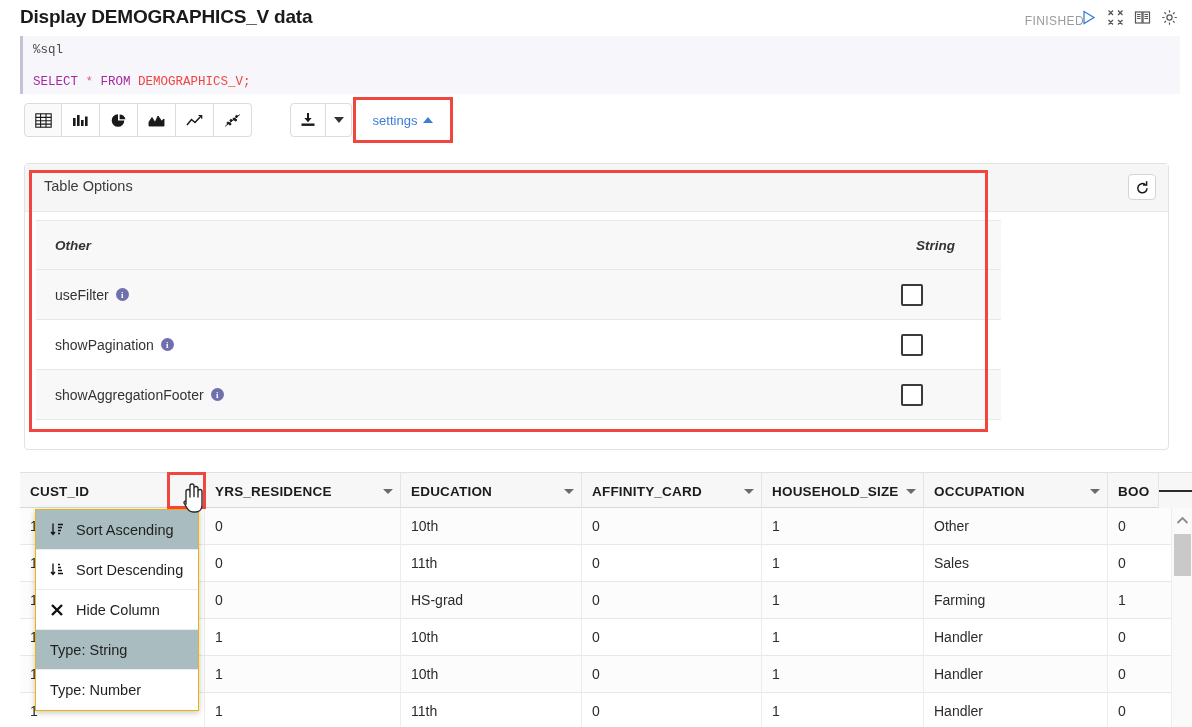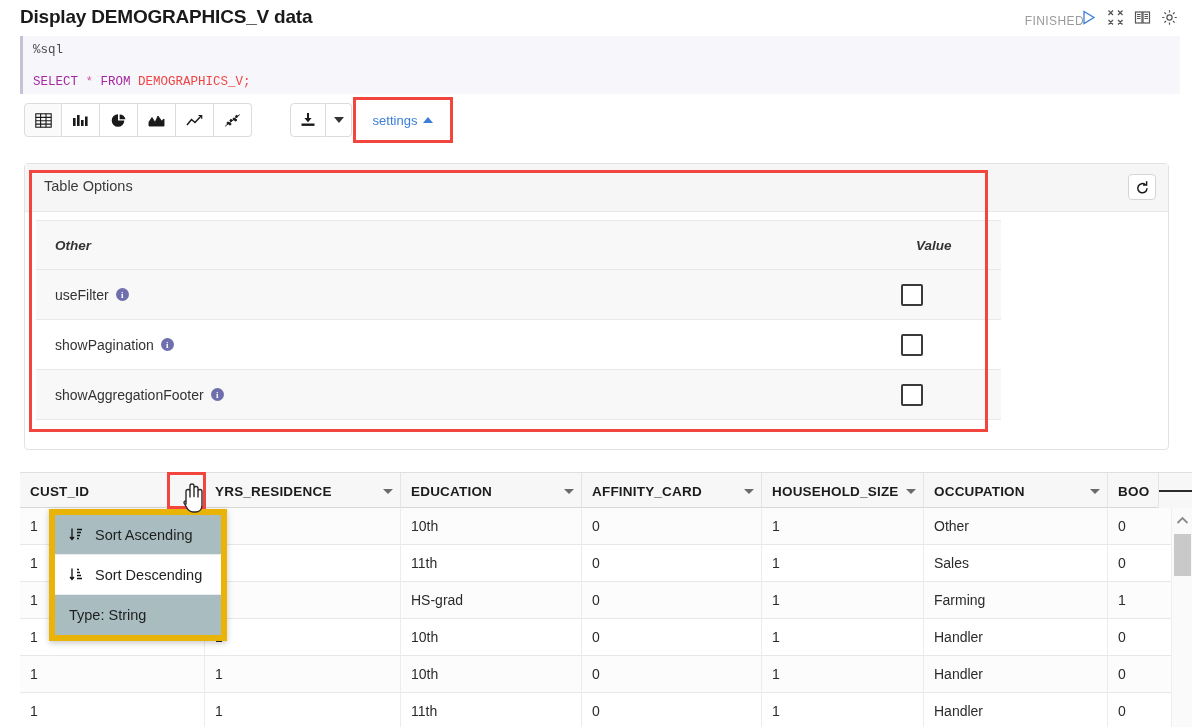--- a/index.html
+++ b/index.html
@@ -184,25 +184,24 @@
     width: 21px; height: 24px; display: flex; align-items: center; justify-content: center;
     cursor: pointer;
   }
   .vs-thumb {
     position: absolute; top: 26px; left: 2px; width: 17px; height: 42px;
     background: #c9c9c9; cursor: pointer;
   }
 
   
   .colmenu {
-    position: absolute; left: 35px; top: 509px; width: 178px;
-    background: #ffffff; border: 6px solid #eab308;
+    position: absolute; left: 35px; top: 509px; width: 164px;
+    background: #ffffff; border: 1px solid #eab308;
     box-shadow: 0 2px 6px rgba(0,0,0,.22);
     z-index: 40;
-    margin-left: 14px;
   }
   .cm-item {
     height: 40px; display: flex; align-items: center;
     padding-left: 14px; font-size: 14.5px; color: #1f1f1f; cursor: pointer;
     border-bottom: 1px solid #ececec;
   }
   .cm-item:last-child { border-bottom: 0; }
   .cm-item.hl { background: #a9bcc0; }
   .cm-ico { width: 26px; flex: 0 0 26px; display: flex; align-items: center; font-size: 15px; }
 
@@ -325,21 +324,21 @@
         <svg width="15" height="15" viewBox="0 0 15 15" stroke="#1a1a1a" stroke-width="1.5" fill="none">
           <path d="M12 8.2a4.6 4.6 0 1 1-1.6-3.5"></path>
             <path d="M11.6 1.3v3.6H8"></path>
         </svg>
       </div>
     </div>
 
     <div class="opt-table">
       <div class="opt-row head">
         <div class="opt-name">Other</div>
-        <div class="opt-val">Value</div>
+        <div class="opt-val">String</div>
       </div>
 
       <div class="opt-row odd">
         <div class="opt-name">
           <span>useFilter</span>
           <span class="info-i">i</span>
         </div>
         <div class="opt-val">
           <span class="cbox"></span>
         </div>
@@ -484,22 +483,33 @@
     </div>
     <div class="cm-item">
       <span class="cm-ico">
         <svg width="15" height="15" viewBox="0 0 15 15" stroke="#111" stroke-width="1.3" fill="none">
           <path d="M3 1.5v10.5M1 10l2 2.5L5 10"></path>
             <path d="M8 2.5h2M8 5.5h3M8 8.5h4M8 11.5h5"></path>
         </svg>
       </span>
       <span>Sort Descending</span>
     </div>
+    <div class="cm-item">
+      <span class="cm-ico">
+        <svg width="14" height="14" viewBox="0 0 14 14" stroke="#111" stroke-width="2.4" fill="none">
+          <path d="M2 2 L12 12 M12 2 L2 12"></path>
+        </svg>
+      </span>
+      <span>Hide Column</span>
+    </div>
     <div class="cm-item hl">
       <span>Type: String</span>
+    </div>
+    <div class="cm-item">
+      <span>Type: Number</span>
     </div>
   </div>
 
   <div class="hdr-redbox"></div>
 
   <span class="cursor-hand">
     <svg width="26" height="32" viewBox="0 0 26 32">
       <path d="M6 22 L6 9.5 a2 2 0 0 1 4 0 L10 15 L10 4 a2 2 0 0 1 4 0 L14 14.5 L14 6.5 a2 2 0 0 1 4 0 L18 15 L18 9.5 a2 2 0 0 1 4 0 L22 23 c0 4-2.5 7-6.5 7 L13 30 c-3 0-4.5-1.5-6-4 L4 21 a1.8 1.8 0 0 1 2-2 Z" fill="#ffffff" stroke="#2b2b2b" stroke-width="1.4" stroke-linejoin="round"></path>
     </svg>
   </span>

